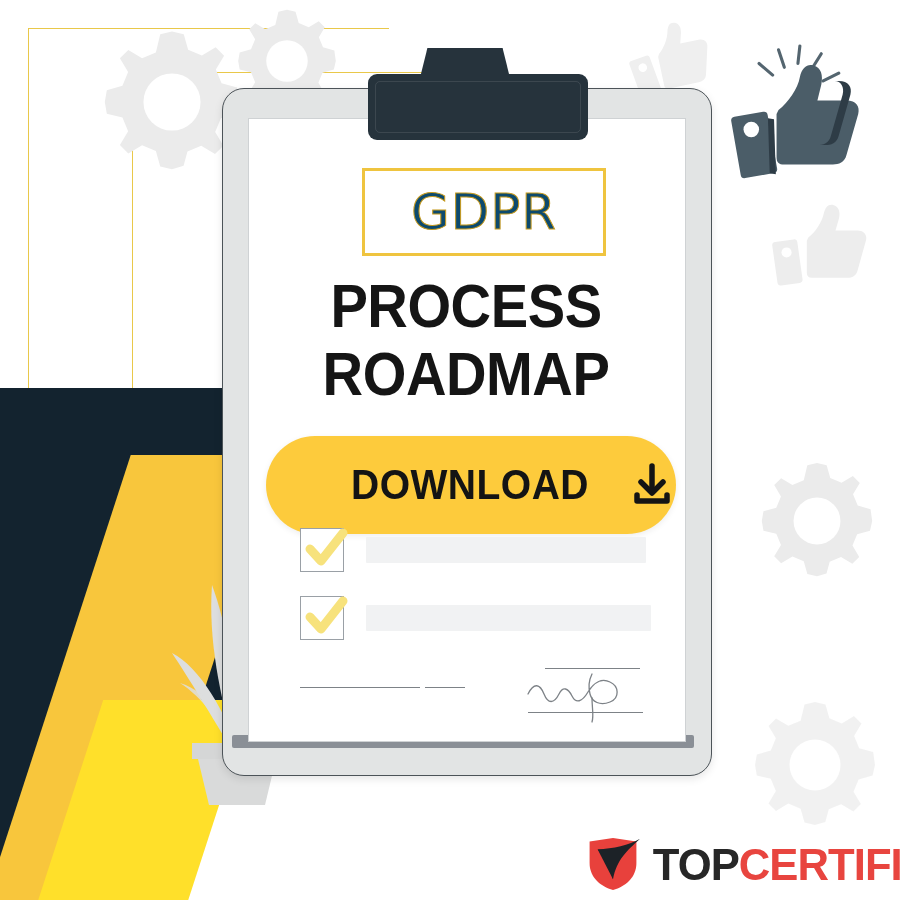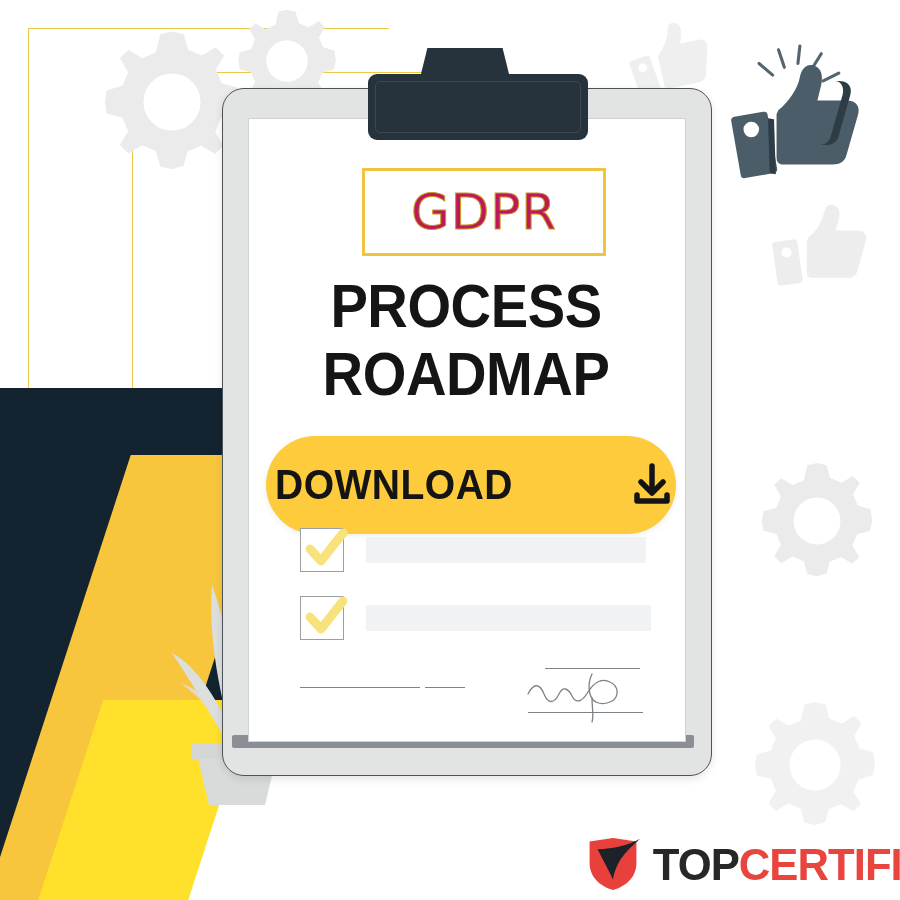--- a/index.html
+++ b/index.html
@@ -46,31 +46,31 @@
      background:#26333C;clip-path:polygon(10% 0,90% 0,100% 100%,0 100%);}
   .clip-body{position:absolute;left:368px;top:74px;width:220px;height:66px;
      background:#26333C;border-radius:9px;}
   .clip-body::after{content:"";position:absolute;left:7px;top:7px;right:7px;bottom:7px;
      border:1px solid rgba(255,255,255,.10);border-radius:5px;}
 
   
   .gdpr-box{position:absolute;left:362px;top:168px;width:238px;height:82px;
      border:3px solid #EFC43F;background:#fff;display:flex;align-items:center;justify-content:center;}
   .gdpr-text{font-family:"DejaVu Sans",sans-serif;font-size:50px;font-weight:400;
-     letter-spacing:1px;color:#be185d;line-height:1;
+     letter-spacing:1px;color:#0c4a6e;line-height:1;
      -webkit-text-stroke:1px #C79A1E;}
 
   .headline{position:absolute;left:248px;top:272px;width:436px;text-align:center;
      font-family:"Liberation Sans",sans-serif;font-weight:bold;color:#151515;
      font-size:61px;line-height:1.12;letter-spacing:-0.5px;transform:scaleX(.92);}
   .headline div{white-space:nowrap;}
 
   .dl-btn{position:absolute;left:266px;top:436px;width:410px;height:98px;
      background:#FDCB3C;border-radius:49px;display:flex;align-items:center;
-     justify-content:space-between;gap:30px;border:none;cursor:pointer;padding:0;
+     justify-content:flex-end;gap:30px;border:none;cursor:pointer;padding:0;
      box-shadow:0 2px 6px rgba(0,0,0,.07);}
   .dl-label{font-family:"Liberation Sans",sans-serif;font-weight:bold;font-size:42px;
      letter-spacing:.5px;color:#141414;transform:scaleX(.93);}
   .dl-icon{width:48px;height:48px;color:#141414;}
   .dl-icon svg{display:block;width:100%;height:100%;}
 
   
   .check-row{position:absolute;display:flex;align-items:center;gap:22px;}
   .check-row.r1{left:300px;top:528px;}
   .check-row.r2{left:300px;top:596px;}

